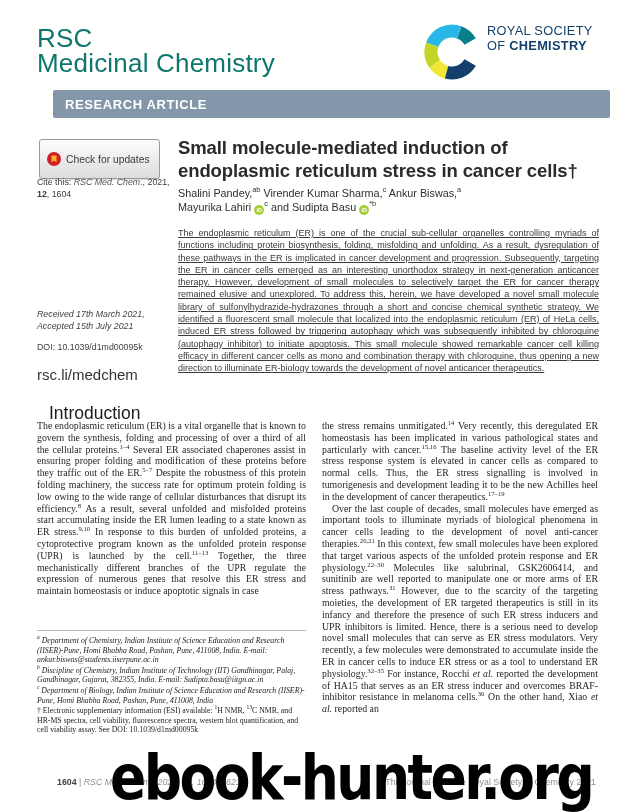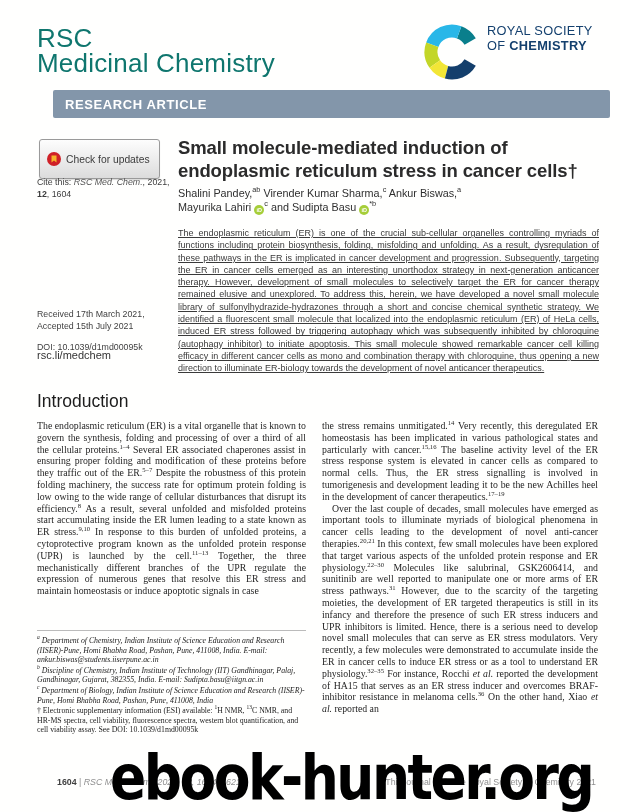--- a/index.html
+++ b/index.html
@@ -20,38 +20,38 @@
           display:flex;align-items:center;padding-left:12px;box-sizing:border-box;margin-left:16px;}
 
   
   .cfu{position:absolute;left:39px;top:139px;width:121px;height:40px;
        display:flex;align-items:center;gap:5px;padding:0 7px;box-sizing:border-box;
        border:1px solid #9a9a9a;border-radius:3px;
        background:linear-gradient(#fdfdfd,#dcdcdc);box-shadow:0 1px 1px rgba(0,0,0,.15);
        font-family:"Liberation Sans",sans-serif;font-size:10.3px;color:#3b3b3b;cursor:pointer;}
   .cite{position:absolute;left:37px;top:176px;width:133px;font-size:8.8px;line-height:12px;color:#3c3c3c;}
   .cite i{color:#555;}
-  .dates{position:absolute;left:37px;top:308px;font-size:8.8px;line-height:12px;color:#3f3f3f;}
+  .dates{position:absolute;left:37px;top:308px;font-size:8.8px;line-height:12px;color:#3f3f3f;font-style:italic;}
   .doi{position:absolute;left:37px;top:342px;font-size:8.8px;color:#3f3f3f;}
-  .site{position:absolute;left:37px;top:349px;font-size:11px;color:#333;}
+  .site{position:absolute;left:37px;top:366px;font-size:15px;color:#333;}
 
   
   .title{position:absolute;left:178px;top:136px;width:440px;margin:0;
          font-size:18.5px;line-height:23px;font-weight:bold;color:#2b2b2b;letter-spacing:-.1px;}
   .authors{position:absolute;left:178px;top:187px;width:430px;
            font-size:10.8px;line-height:13.5px;color:#2f2f2f;}
   .authors sup{font-size:68%;line-height:0;}
   .orcid{display:inline-flex;width:10px;height:10px;border-radius:50%;background:#a6ce39;
          color:#fff;font-size:5.5px;font-weight:bold;align-items:center;justify-content:center;
          vertical-align:-1px;cursor:pointer;}
   .abstract{position:absolute;left:178px;top:227px;width:421px;margin:0;
             font-size:9px;line-height:12.3px;text-align:justify;color:#3a3a3a;text-decoration:underline;}
 
   
-  .intro{position:absolute;left:37px;top:391px;margin:0;font-size:17.5px;font-weight:400;color:#1c1c1c;}
+  .intro{position:absolute;left:37px;top:391px;margin:12px;font-size:17.5px;font-weight:400;color:#1c1c1c;}
   .col{position:absolute;top:420px;font-family:"Liberation Serif",serif;
        font-size:9.8px;line-height:11.8px;text-align:justify;color:#1e1e1e;}
   .col p{margin:0;}
   .col sup{font-size:68%;line-height:0;}
   .col-left{left:37px;width:269px;}
   .col-right{left:322px;width:276px;}
   .indent{text-indent:10px;}
 
   .footnotes{position:absolute;left:37px;top:630px;width:269px;
              font-family:"Liberation Serif",serif;font-size:7.8px;line-height:9.6px;color:#222;}

